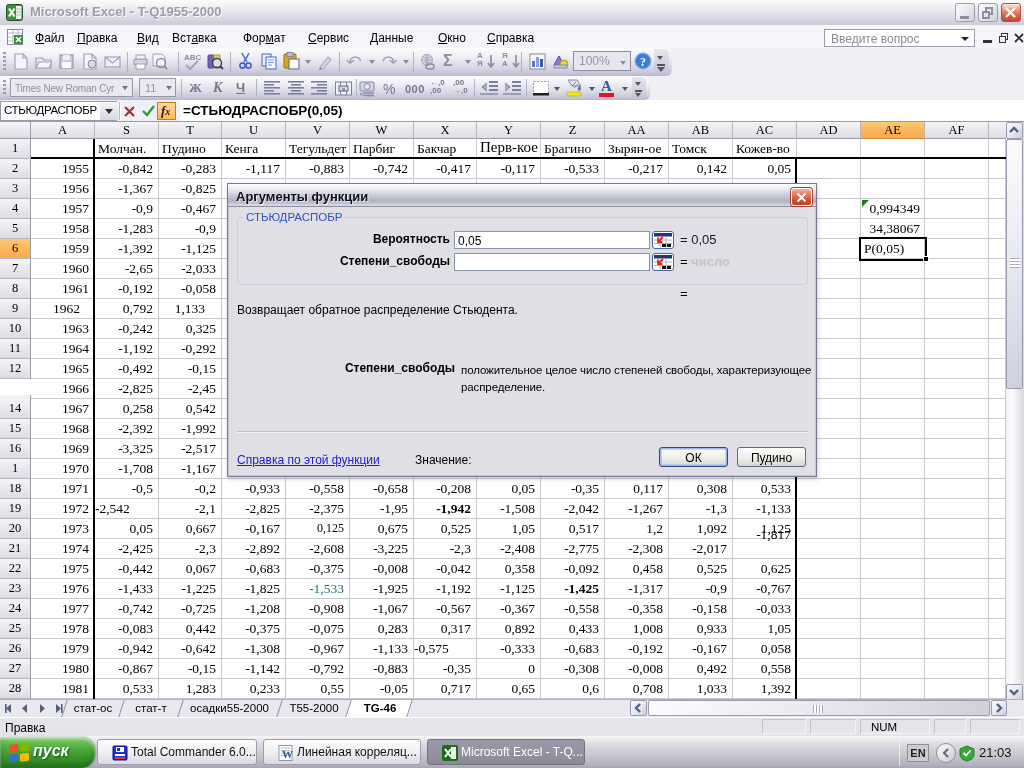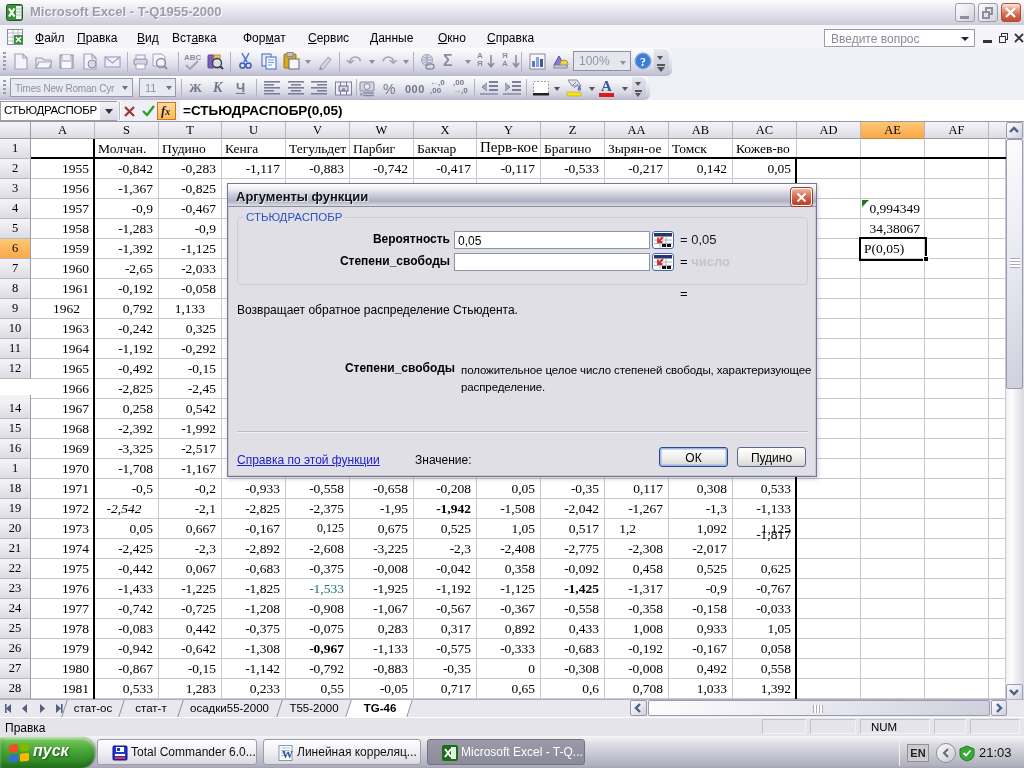--- a/index.html
+++ b/index.html
@@ -428,41 +428,41 @@
 <div class="ab ser" style="left:222px;top:479px;width:63px;height:19px;font-size:13.5px;color:#000;text-align:right;padding:2px 5px 0 0;">-0,933</div>
 <div class="ab ser" style="left:286px;top:479px;width:63px;height:19px;font-size:13.5px;color:#000;text-align:right;padding:2px 5px 0 0;">-0,558</div>
 <div class="ab ser" style="left:350px;top:479px;width:63px;height:19px;font-size:13.5px;color:#000;text-align:right;padding:2px 5px 0 0;">-0,658</div>
 <div class="ab ser" style="left:414px;top:479px;width:62px;height:19px;font-size:13.5px;color:#000;text-align:right;padding:2px 5px 0 0;">-0,208</div>
 <div class="ab ser" style="left:477px;top:479px;width:63px;height:19px;font-size:13.5px;color:#000;text-align:right;padding:2px 5px 0 0;">0,05</div>
 <div class="ab ser" style="left:541px;top:479px;width:63px;height:19px;font-size:13.5px;color:#000;text-align:right;padding:2px 5px 0 0;">-0,35</div>
 <div class="ab ser" style="left:605px;top:479px;width:63px;height:19px;font-size:13.5px;color:#000;text-align:right;padding:2px 5px 0 0;">0,117</div>
 <div class="ab ser" style="left:669px;top:479px;width:63px;height:19px;font-size:13.5px;color:#000;text-align:right;padding:2px 5px 0 0;">0,308</div>
 <div class="ab ser" style="left:733px;top:479px;width:63px;height:19px;font-size:13.5px;color:#000;text-align:right;padding:2px 5px 0 0;">0,533</div>
 <div class="ab ser" style="left:31px;top:499px;width:63px;height:19px;font-size:13.5px;color:#000;text-align:right;padding:2px 5px 0 0;">1972</div>
-<div class="ab ser" style="left:95px;top:499px;width:63px;height:19px;font-size:13.5px;color:#000;text-align:center;padding:2px 5px 0 0;font-style:italic;">-2,542</div>
+<div class="ab ser" style="left:95px;top:499px;width:63px;height:19px;font-size:13.5px;color:#000;text-align:left;padding:2px 5px 0 0;">-2,542</div>
 <div class="ab ser" style="left:159px;top:499px;width:62px;height:19px;font-size:13.5px;color:#000;text-align:right;padding:2px 5px 0 0;">-2,1</div>
 <div class="ab ser" style="left:222px;top:499px;width:63px;height:19px;font-size:13.5px;color:#000;text-align:right;padding:2px 5px 0 0;">-2,825</div>
 <div class="ab ser" style="left:286px;top:499px;width:63px;height:19px;font-size:13.5px;color:#000;text-align:right;padding:2px 5px 0 0;">-2,375</div>
 <div class="ab ser" style="left:350px;top:499px;width:63px;height:19px;font-size:13.5px;color:#000;text-align:right;padding:2px 5px 0 0;">-1,95</div>
 <div class="ab ser" style="left:414px;top:499px;width:62px;height:19px;font-size:13.5px;color:#000;text-align:right;padding:2px 5px 0 0;font-weight:bold;">-1,942</div>
 <div class="ab ser" style="left:477px;top:499px;width:63px;height:19px;font-size:13.5px;color:#000;text-align:right;padding:2px 5px 0 0;">-1,508</div>
 <div class="ab ser" style="left:541px;top:499px;width:63px;height:19px;font-size:13.5px;color:#000;text-align:right;padding:2px 5px 0 0;">-2,042</div>
 <div class="ab ser" style="left:605px;top:499px;width:63px;height:19px;font-size:13.5px;color:#000;text-align:right;padding:2px 5px 0 0;">-1,267</div>
 <div class="ab ser" style="left:669px;top:499px;width:63px;height:19px;font-size:13.5px;color:#000;text-align:right;padding:2px 5px 0 0;">-1,3</div>
 <div class="ab ser" style="left:733px;top:499px;width:63px;height:19px;font-size:13.5px;color:#000;text-align:right;padding:2px 5px 0 0;">-1,133</div>
 <div class="ab ser" style="left:31px;top:519px;width:63px;height:19px;font-size:13.5px;color:#000;text-align:right;padding:2px 5px 0 0;">1973</div>
 <div class="ab ser" style="left:95px;top:519px;width:63px;height:19px;font-size:13.5px;color:#000;text-align:right;padding:2px 5px 0 0;">0,05</div>
 <div class="ab ser" style="left:159px;top:519px;width:62px;height:19px;font-size:13.5px;color:#000;text-align:right;padding:2px 5px 0 0;">0,667</div>
 <div class="ab ser" style="left:222px;top:519px;width:63px;height:19px;font-size:13.5px;color:#000;text-align:right;padding:2px 5px 0 0;">-0,167</div>
 <div class="ab ser" style="left:286px;top:519px;width:63px;height:19px;font-size:12px;color:#000;text-align:right;padding:2px 5px 0 0;">0,125</div>
 <div class="ab ser" style="left:350px;top:519px;width:63px;height:19px;font-size:13.5px;color:#000;text-align:right;padding:2px 5px 0 0;">0,675</div>
 <div class="ab ser" style="left:414px;top:519px;width:62px;height:19px;font-size:13.5px;color:#000;text-align:right;padding:2px 5px 0 0;">0,525</div>
 <div class="ab ser" style="left:477px;top:519px;width:63px;height:19px;font-size:13.5px;color:#000;text-align:right;padding:2px 5px 0 0;">1,05</div>
 <div class="ab ser" style="left:541px;top:519px;width:63px;height:19px;font-size:13.5px;color:#000;text-align:right;padding:2px 5px 0 0;">0,517</div>
-<div class="ab ser" style="left:578px;top:519px;width:63px;height:19px;font-size:13.5px;color:#000;text-align:right;padding:2px 5px 0 0;">1,2</div>
+<div class="ab ser" style="left:605px;top:519px;width:63px;height:19px;font-size:13.5px;color:#000;text-align:right;padding:2px 5px 0 0;">1,2</div>
 <div class="ab ser" style="left:669px;top:519px;width:63px;height:19px;font-size:13.5px;color:#000;text-align:right;padding:2px 5px 0 0;">1,092</div>
 <div class="ab ser" style="left:733px;top:519px;width:63px;height:19px;font-size:13.5px;color:#000;text-align:right;padding:2px 5px 0 0;">1,125</div>
 <div class="ab ser" style="left:31px;top:539px;width:63px;height:19px;font-size:13.5px;color:#000;text-align:right;padding:2px 5px 0 0;">1974</div>
 <div class="ab ser" style="left:95px;top:539px;width:63px;height:19px;font-size:13.5px;color:#000;text-align:right;padding:2px 5px 0 0;">-2,425</div>
 <div class="ab ser" style="left:159px;top:539px;width:62px;height:19px;font-size:13.5px;color:#000;text-align:right;padding:2px 5px 0 0;">-2,3</div>
 <div class="ab ser" style="left:222px;top:539px;width:63px;height:19px;font-size:13.5px;color:#000;text-align:right;padding:2px 5px 0 0;">-2,892</div>
 <div class="ab ser" style="left:286px;top:539px;width:63px;height:19px;font-size:13.5px;color:#000;text-align:right;padding:2px 5px 0 0;">-2,608</div>
 <div class="ab ser" style="left:350px;top:539px;width:63px;height:19px;font-size:13.5px;color:#000;text-align:right;padding:2px 5px 0 0;">-3,225</div>
 <div class="ab ser" style="left:414px;top:539px;width:62px;height:19px;font-size:13.5px;color:#000;text-align:right;padding:2px 5px 0 0;">-2,3</div>
 <div class="ab ser" style="left:477px;top:539px;width:63px;height:19px;font-size:13.5px;color:#000;text-align:right;padding:2px 5px 0 0;">-2,408</div>
@@ -515,23 +515,23 @@
 <div class="ab ser" style="left:414px;top:619px;width:62px;height:19px;font-size:13.5px;color:#000;text-align:right;padding:2px 5px 0 0;">0,317</div>
 <div class="ab ser" style="left:477px;top:619px;width:63px;height:19px;font-size:13.5px;color:#000;text-align:right;padding:2px 5px 0 0;">0,892</div>
 <div class="ab ser" style="left:541px;top:619px;width:63px;height:19px;font-size:13.5px;color:#000;text-align:right;padding:2px 5px 0 0;">0,433</div>
 <div class="ab ser" style="left:605px;top:619px;width:63px;height:19px;font-size:13.5px;color:#000;text-align:right;padding:2px 5px 0 0;">1,008</div>
 <div class="ab ser" style="left:669px;top:619px;width:63px;height:19px;font-size:13.5px;color:#000;text-align:right;padding:2px 5px 0 0;">0,933</div>
 <div class="ab ser" style="left:733px;top:619px;width:63px;height:19px;font-size:13.5px;color:#000;text-align:right;padding:2px 5px 0 0;">1,05</div>
 <div class="ab ser" style="left:31px;top:639px;width:63px;height:19px;font-size:13.5px;color:#000;text-align:right;padding:2px 5px 0 0;">1979</div>
 <div class="ab ser" style="left:95px;top:639px;width:63px;height:19px;font-size:13.5px;color:#000;text-align:right;padding:2px 5px 0 0;">-0,942</div>
 <div class="ab ser" style="left:159px;top:639px;width:62px;height:19px;font-size:13.5px;color:#000;text-align:right;padding:2px 5px 0 0;">-0,642</div>
 <div class="ab ser" style="left:222px;top:639px;width:63px;height:19px;font-size:13.5px;color:#000;text-align:right;padding:2px 5px 0 0;">-1,308</div>
-<div class="ab ser" style="left:286px;top:639px;width:63px;height:19px;font-size:13.5px;color:#000;text-align:right;padding:2px 5px 0 0;font-weight:bold;">-0,967</div>
+<div class="ab ser" style="left:286px;top:639px;width:63px;height:19px;font-size:13.5px;color:#000;text-align:right;padding:2px 5px 0 0;">-0,967</div>
 <div class="ab ser" style="left:350px;top:639px;width:63px;height:19px;font-size:13.5px;color:#000;text-align:right;padding:2px 5px 0 0;">-1,133</div>
-<div class="ab ser" style="left:414px;top:639px;width:62px;height:19px;font-size:13.5px;color:#000;text-align:right;padding:2px 5px 0 0;">-0,575</div>
+<div class="ab ser" style="left:414px;top:639px;width:62px;height:19px;font-size:13.5px;color:#000;padding:2px 5px 0 0;">-0,575</div>
 <div class="ab ser" style="left:477px;top:639px;width:63px;height:19px;font-size:13.5px;color:#000;text-align:right;padding:2px 5px 0 0;">-0,333</div>
 <div class="ab ser" style="left:541px;top:639px;width:63px;height:19px;font-size:13.5px;color:#000;text-align:right;padding:2px 5px 0 0;">-0,683</div>
 <div class="ab ser" style="left:605px;top:639px;width:63px;height:19px;font-size:13.5px;color:#000;text-align:right;padding:2px 5px 0 0;">-0,192</div>
 <div class="ab ser" style="left:669px;top:639px;width:63px;height:19px;font-size:13.5px;color:#000;text-align:right;padding:2px 5px 0 0;">-0,167</div>
 <div class="ab ser" style="left:733px;top:639px;width:63px;height:19px;font-size:13.5px;color:#000;text-align:right;padding:2px 5px 0 0;">0,058</div>
 <div class="ab ser" style="left:31px;top:659px;width:63px;height:19px;font-size:13.5px;color:#000;text-align:right;padding:2px 5px 0 0;">1980</div>
 <div class="ab ser" style="left:95px;top:659px;width:63px;height:19px;font-size:13.5px;color:#000;text-align:right;padding:2px 5px 0 0;">-0,867</div>
 <div class="ab ser" style="left:159px;top:659px;width:62px;height:19px;font-size:13.5px;color:#000;text-align:right;padding:2px 5px 0 0;">-0,15</div>
 <div class="ab ser" style="left:222px;top:659px;width:63px;height:19px;font-size:13.5px;color:#000;text-align:right;padding:2px 5px 0 0;">-1,142</div>
 <div class="ab ser" style="left:286px;top:659px;width:63px;height:19px;font-size:13.5px;color:#000;text-align:right;padding:2px 5px 0 0;">-0,792</div>

